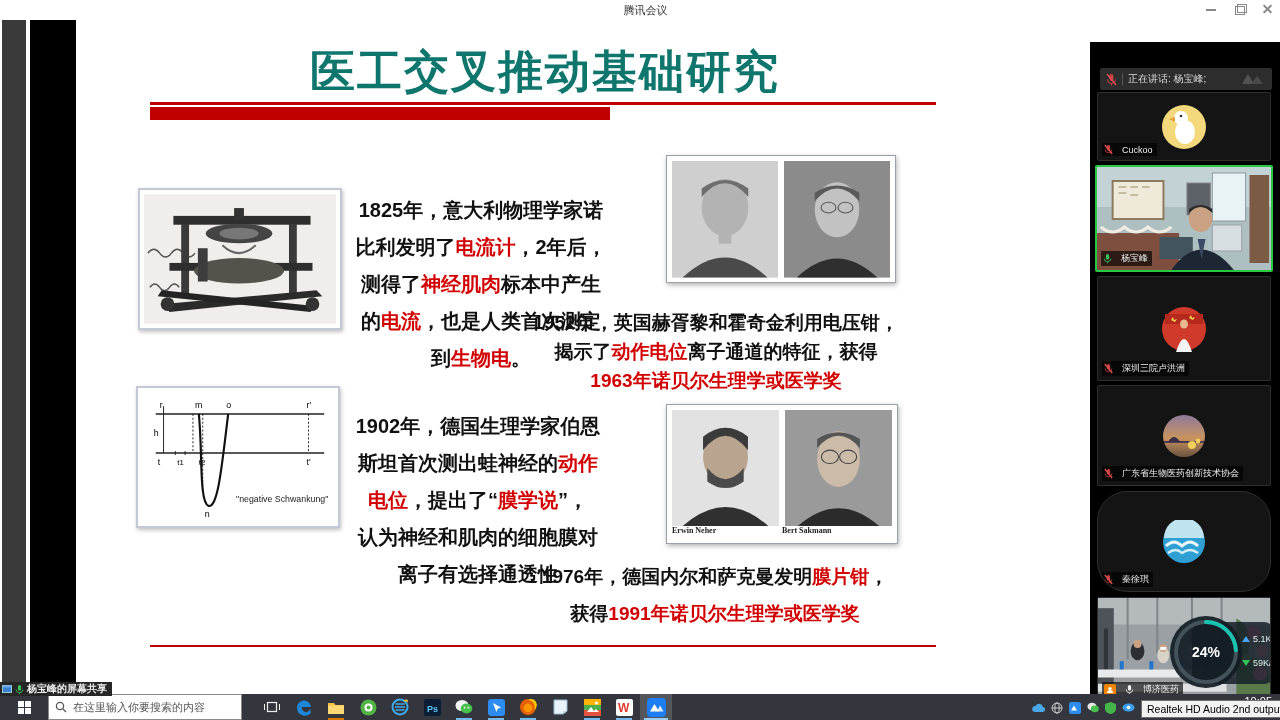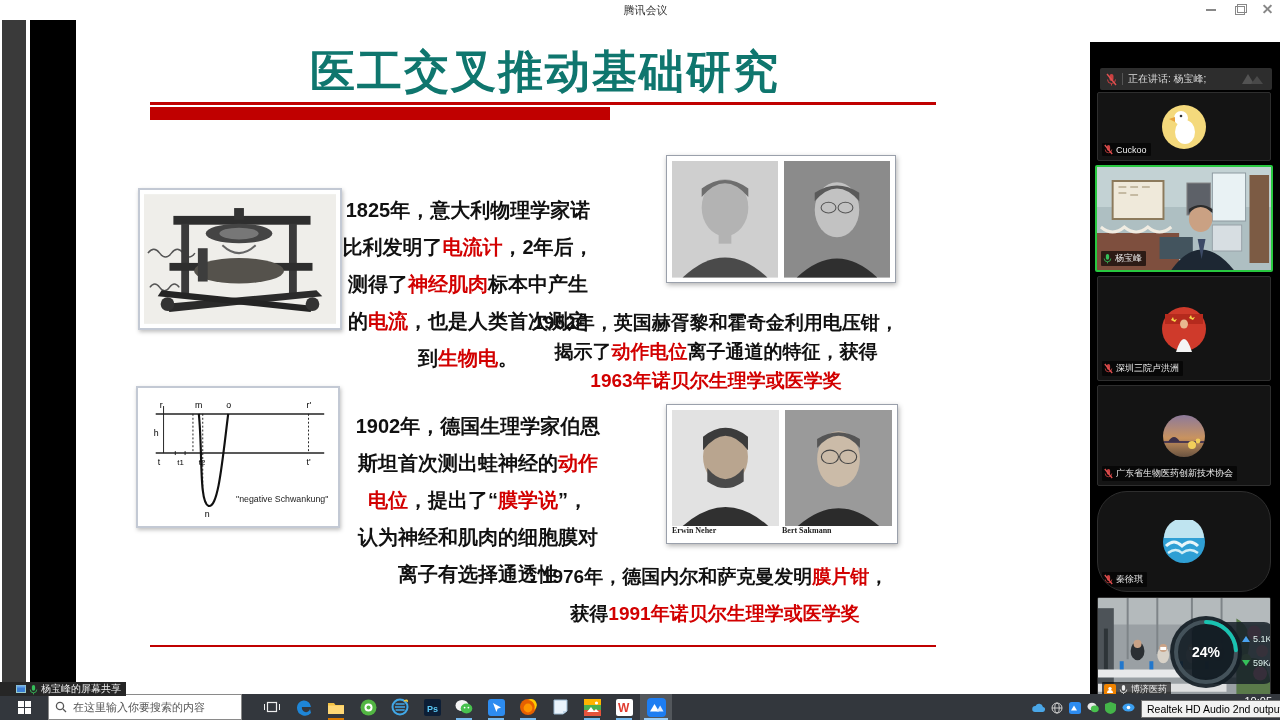--- a/index.html
+++ b/index.html
@@ -38,21 +38,21 @@
   .photo-pair { position:absolute; background:#fff; border:1px solid #9aa0ab; box-shadow:1px 2px 5px rgba(0,0,0,.3); padding:5px; display:flex; flex-direction:column; }
   .pp1 { left:666px; top:137px; width:230px; height:128px; }
   .pp2 { left:666px; top:386px; width:232px; height:140px; }
   .pp-row { flex:1; display:flex; gap:6px; }
   .pp-row svg { flex:1; height:100%; display:block; }
   .pp-caps { display:flex; height:12px; }
   .pp-caps div { flex:1; text-align:left; font-size:8px; font-weight:700; color:#222; font-family:"Liberation Serif", serif; }
 
   .tblock { position:absolute; color:#111; font-weight:700; text-align:center; }
   .tblock .rline { white-space:nowrap; }
-  .tb1 { left:320px; top:174px; width:296px; font-size:20px; line-height:37px; }
+  .tb1 { left:333px; top:174px; width:296px; font-size:20px; line-height:37px; }
   .tb2 { left:328px; top:390px; width:300px; font-size:20px; line-height:37px; }
   .tb3 { left:518px; top:290px; width:396px; font-size:19px; line-height:29px; }
   .tb4 { left:512px; top:540px; width:406px; font-size:19px; line-height:37px; }
   .red { color:#d20000; }
 
   
   .sidebar { position:absolute; left:1090px; top:18px; width:190px; height:676px; background:#000;margin-top:24px; }
   .sb-header { position:absolute; left:10px; top:26px; width:172px; height:22px; background:#2d2d2d; border-radius:2px;
                display:flex; align-items:center; padding:0 6px; gap:5px; }
   .sb-header .divider { width:1px; height:12px; background:#555; }
@@ -62,39 +62,39 @@
   .tile { position:absolute; left:7px; width:174px; background:#141414; border:1px solid #2e2e2e; border-radius:2px; overflow:hidden; cursor:pointer; }
   .tile svg.fill { position:absolute; inset:0; width:100%; height:100%; }
   .t1 { top:50px;  height:69px; }
   .t2 { top:123px; height:107px; left:5px; width:178px; border:2px solid #28c840; }
   .t3 { top:234px; height:105px; }
   .t4 { top:343px; height:101px; }
   .t5 { top:449px; height:101px;border-radius:30px; }
   .t6 { top:555px; height:105px; }
   .avatar-wrap { position:absolute; left:0; right:0; top:0; bottom:0; display:flex; align-items:center; justify-content:center; }
   .name-tag { position:absolute; left:4px; bottom:4px; background:rgba(0,0,0,.65); color:#eee; font-size:9px;
-              padding:1px 4px 1px 2px; display:flex; align-items:center; gap:3px; border-radius:1px; max-width:166px; white-space:nowrap; }
+              padding:1px 4px 1px 2px; display:flex; align-items:center; gap:9px; border-radius:1px; max-width:166px; white-space:nowrap; }
   .badge-orange { width:12px; height:12px; background:#f08300; border-radius:2px; display:inline-flex; align-items:center; justify-content:center; }
 
   
   .gauge-panel { position:absolute; right:-4px; top:24px; width:104px; height:62px; }
   .gauge-bg { position:absolute; left:22px; top:0; width:82px; height:62px; background:rgba(22,32,40,.85); border-radius:10px; }
   .gauge-circle { position:absolute; left:0; top:-6px; width:72px; height:72px; border-radius:50%;
                   background:rgba(18,28,36,.92); display:flex; align-items:center; justify-content:center; }
   .gauge-circle svg { position:absolute; inset:0; }
   .gauge-text { color:#fff; font-size:14px; font-weight:700; z-index:2; }
   .stat-row { position:absolute; left:72px; color:#dff2ee; font-size:9px; display:flex; align-items:center; gap:3px; white-space:nowrap; }
   .sr1 { top:12px; } .sr2 { top:36px; }
   .arr { width:0; height:0; border-left:4px solid transparent; border-right:4px solid transparent; }
   .arr-up { border-bottom:6px solid #4aa3f0; }
   .arr-down { border-top:6px solid #35c05a; }
 
   
   .share-label { position:absolute; left:0; top:682px; height:14px; background:#262626; display:flex; align-items:center;
-                 gap:3px; padding:0 5px 0 16px; z-index:40; }
+                 gap:3px; padding:0 5px 0 2px; z-index:40;font-weight:bold; }
   .share-label span { color:#eee; font-size:10px; white-space:nowrap; }
 
   
   .taskbar { position:absolute; left:0; top:694px; width:1280px; height:26px; background:#33373d; z-index:35; }
   .start-btn { position:absolute; left:0; top:0; width:48px; height:26px; display:flex; align-items:center; justify-content:center; cursor:pointer; }
   .win-logo { display:grid; grid-template-columns:6px 6px; grid-template-rows:6px 6px; gap:1px; }
   .win-logo i { background:#fdfdfd; }
   .search-box { position:absolute; left:48px; top:0; width:194px; height:26px; background:#fff; border:1px solid #8a8a8a;
                 display:flex; align-items:center; gap:6px; padding:0 6px; }
   .search-box input { border:none; outline:none; flex:1; font-size:11px; color:#333; background:transparent; font-family:inherit; }

